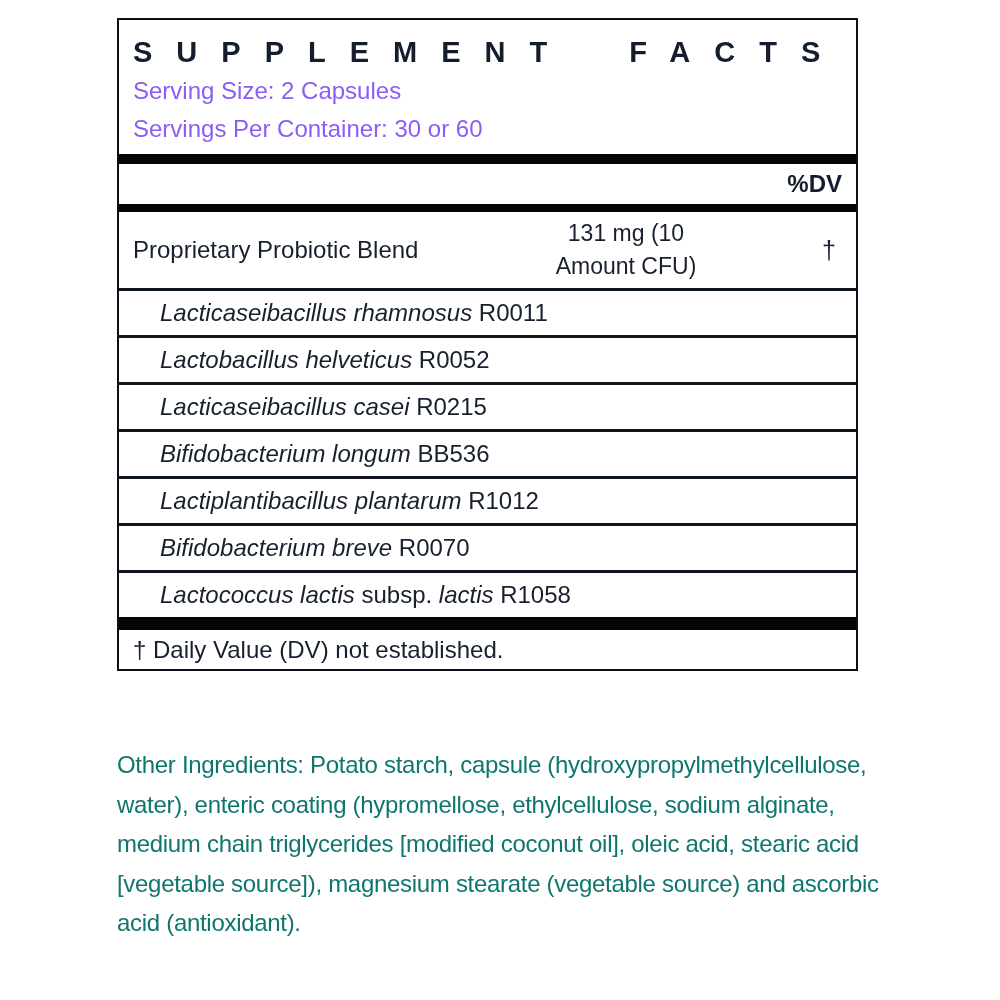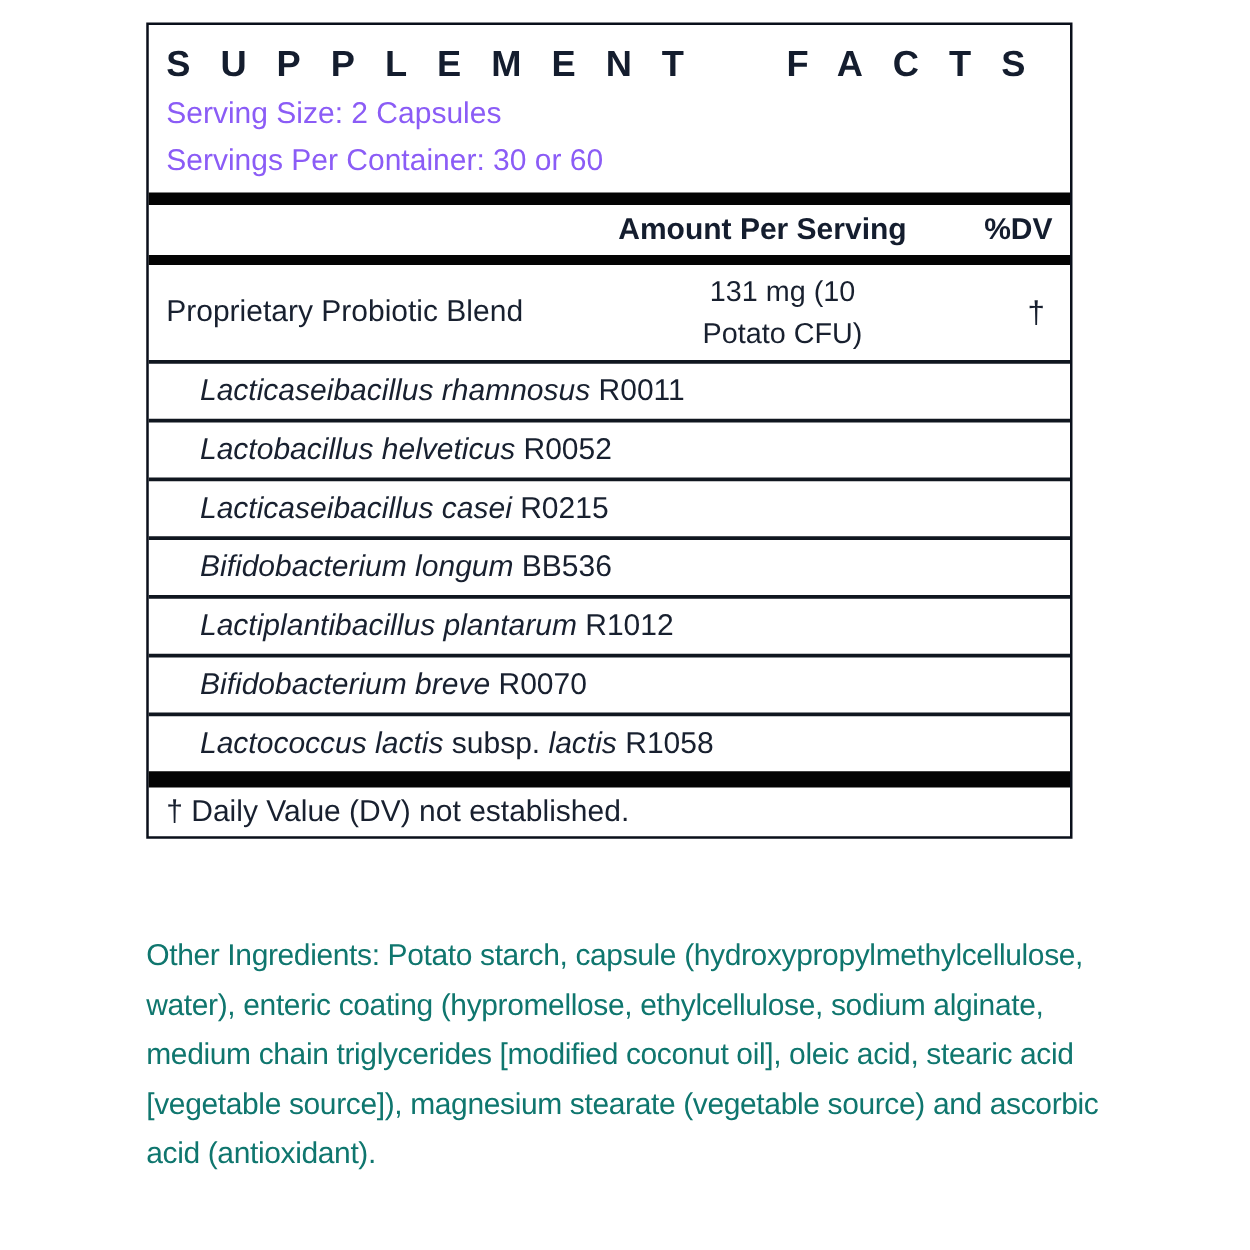--- a/index.html
+++ b/index.html
@@ -59,31 +59,30 @@
     <div class="top-section">
       <div class="facts-title">SUPPLEMENT FACTS</div>
       <div class="serving-line">Serving Size: 2 Capsules</div>
       <div class="serving-line">Servings Per Container: 30 or 60</div>
     </div>
 
     <div class="thick-bar bar-a"></div>
 
     <div class="header-row">
       <div class="header-spacer"></div>
-      <div class="aps-header">Amount Per Serving</div>
       <div>%DV</div>
     </div>
 
     <div class="thick-bar bar-b"></div>
 
     <div class="blend-row">
       <div class="blend-name">Proprietary Probiotic Blend</div>
       <div class="blend-amount">
         <div>131 mg (10</div>
-        <div>Potato CFU)</div>
+        <div>Amount CFU)</div>
       </div>
       <div class="blend-dv">†</div>
     </div>
 
     <div id="strain-rows">
         <div class="strain-row">
           <span class="species">Lacticaseibacillus rhamnosus</span>
           <span class="strain-code">&nbsp;R0011</span>
         </div>
         <div class="strain-row">

